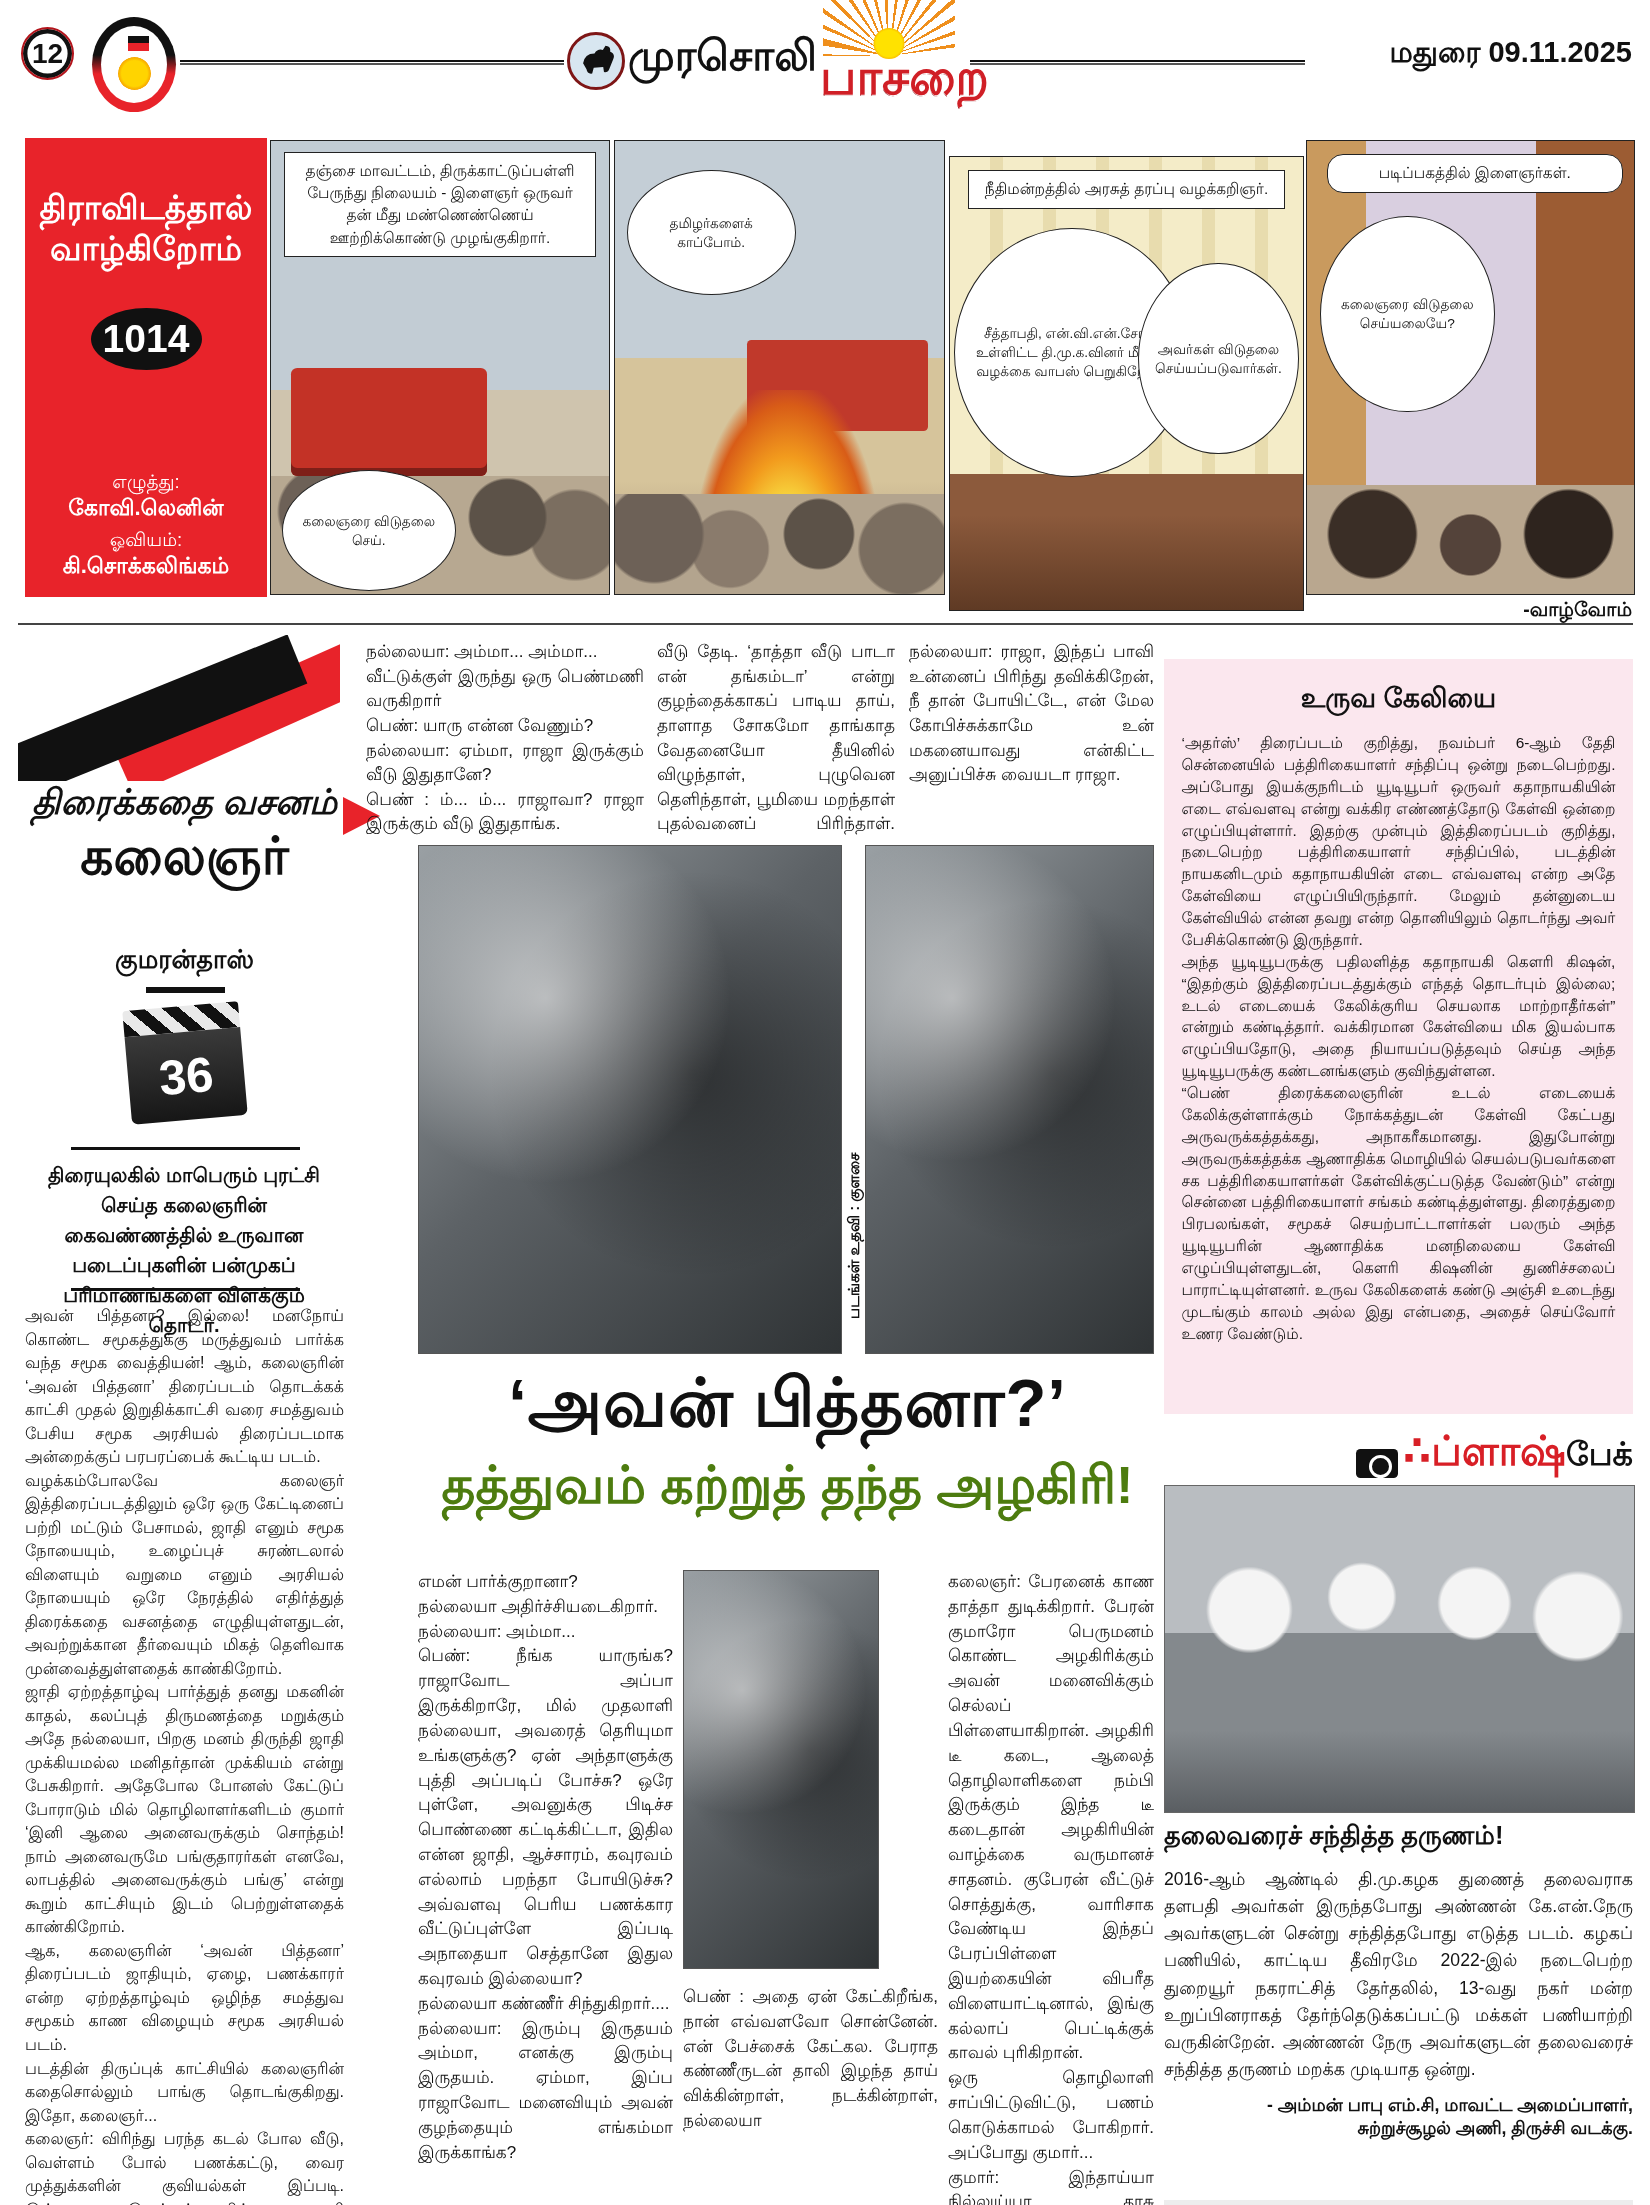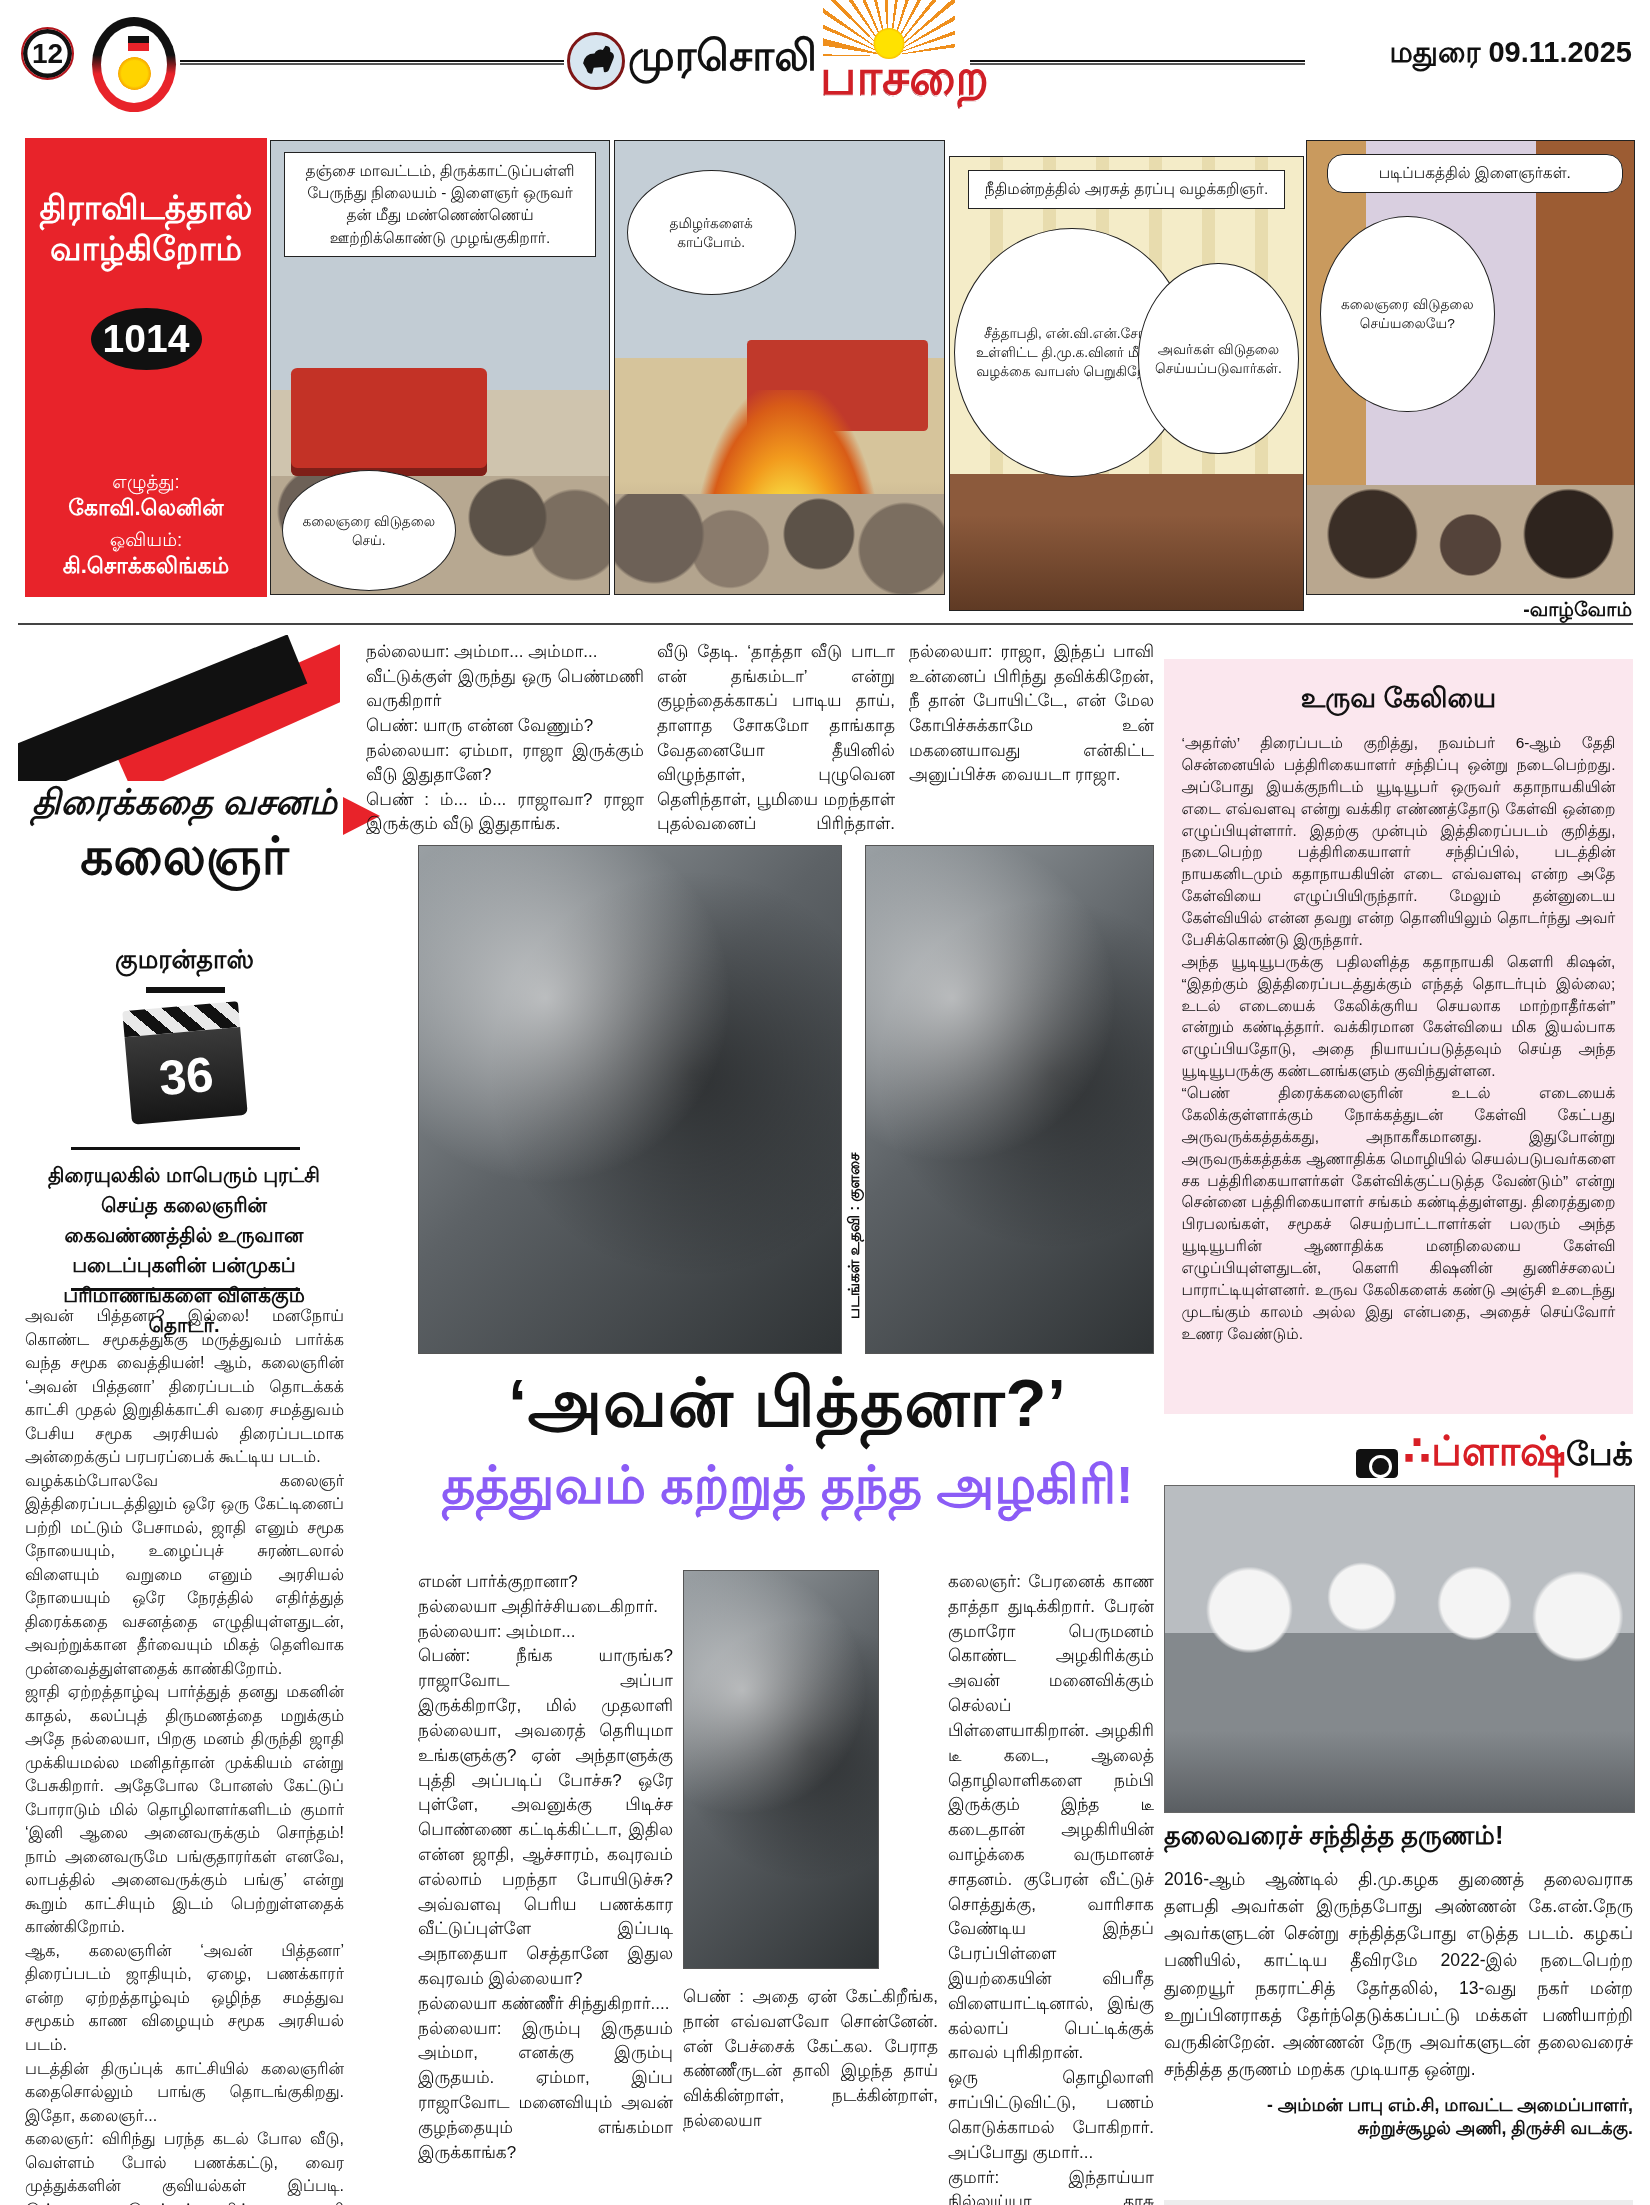--- a/index.html
+++ b/index.html
@@ -49,21 +49,21 @@
   .clap-body{height:88px;background:linear-gradient(to bottom,#3a3a3a,#161616);border-radius:0 0 6.2px 6.2px;
     display:flex;align-items:center;justify-content:center;color:#fff;font-size:49px;font-weight:bold;}
   .divider{background:#111;}
   
   .photo{background:
      radial-gradient(circle at 30% 30%,rgba(255,255,255,.55),transparent 40%),
      radial-gradient(circle at 65% 45%,rgba(0,0,0,.45),transparent 52%),
      linear-gradient(135deg,#9aa0a4 0%,#5d6266 45%,#2f3335 100%);
     border:0.9px solid #555;}
   .headline-black{font-size:67px;font-weight:bold;letter-spacing:0.9px;}
-  .headline-red{font-size:52px;font-weight:bold;color:#8b5cf6;}
+  .headline-red{font-size:52px;font-weight:bold;color:#4d7c0f;}
   .red-arrow{width:0;height:0;border-left:37px solid #e8232a;border-top:19.4px solid transparent;
     border-bottom:19.4px solid transparent;}
   
   .pinkbox{background:#fbe7ee;}
   .cam{display:inline-block;width:42px;height:29px;background:#111;border-radius:4.4px;position:relative;
     vertical-align:middle;margin-right:2.6px;}
   .cam-lens{position:absolute;left:13.2px;top:6.2px;width:17px;height:17px;border:3.5px solid #fff;border-radius:50%;}
   .graybox{background:#ededed;}
   .groupphoto{background:
     radial-gradient(circle at 18% 38%,#f4f4f4 0 9%,transparent 10%),

